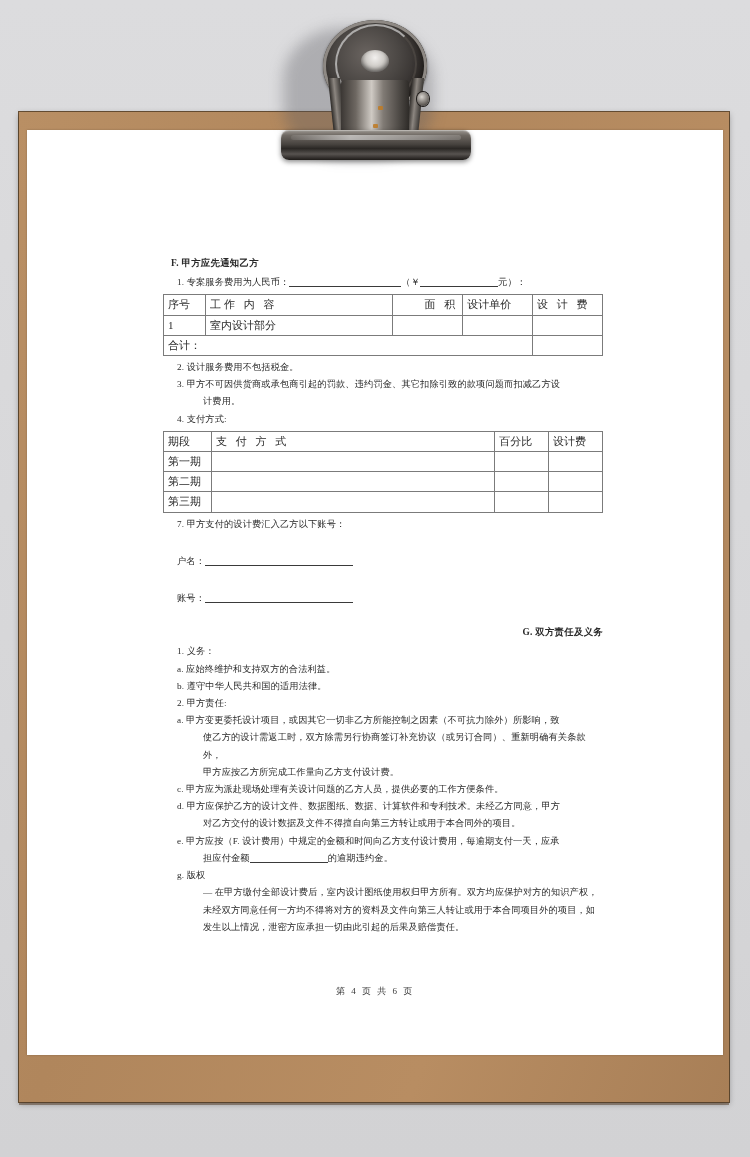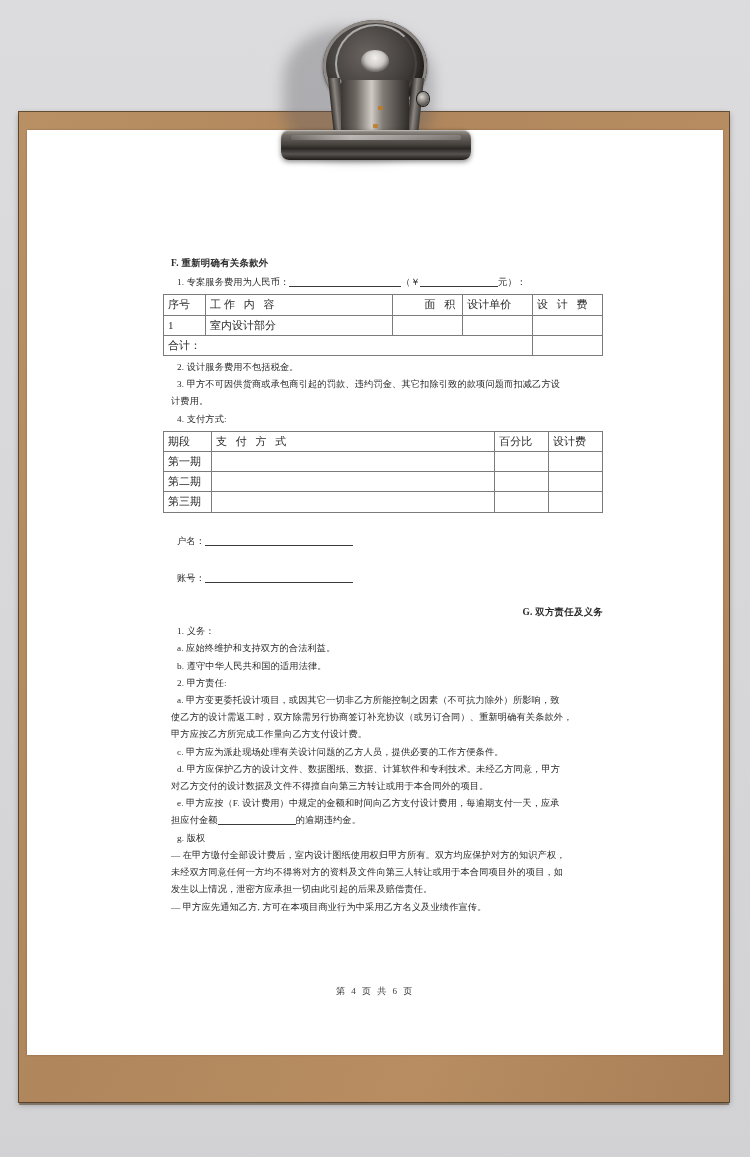--- a/index.html
+++ b/index.html
@@ -143,21 +143,21 @@
   .sec-head {
     font-weight: bold;
     font-size: 9.4px;
     letter-spacing: .3px;
     margin: 0 0 2px 8px;
   }
   .sec-head.g { margin-top: 17px; text-align: right; }
 
   .line { margin: 0; letter-spacing: .15px; }
   .ind1 { padding-left: 14px; }
-  .ind0 { padding-left: 8px; }
+  .ind0 { padding-left: 8px; margin-left: 32px; }
 
   .blank {
     display: inline-block;
     border-bottom: 1px solid #3a3a3a;
     vertical-align: -2px;
   }
   .b-long { width: 112px; }
   .b-mid  { width: 78px; }
   .b-acct { width: 148px; }
   .b-pen  { width: 78px; }
@@ -223,21 +223,21 @@
     <div class="clip-disc-hole"></div>
     <div class="clip-pivot"></div>
     <div class="clip-dot" style="left:103px; top:88px;"></div>
     <div class="clip-dot" style="left:98px; top:106px;"></div>
     <div class="clip-bar"></div>
     <div class="clip-bar-hl"></div>
   </div>
 
   <div id="doc">
 
-    <div class="sec-head">F. 重新明确有关条款外</div>
+    <div class="sec-head">F. 甲方应先通知乙方</div>
 
     <div class="line ind1">
       <span>1. 专案服务费用为人民币：</span><span class="blank b-long"></span><span>（￥</span><span class="blank b-mid"></span><span>元）：</span>
     </div>
 
     <table class="doc-tbl">
       <tbody>
           <tr>
         <td class="c-no">序号</td>
         <td class="c-work sp">工作  内  容</td>
@@ -286,20 +286,21 @@
       </tr>
       <tr>
         <td>第三期</td>
         <td></td>
         <td></td>
         <td></td>
       </tr>
     </tbody>
       </table>
 
+    <div class="line ind1">7. 甲方支付的设计费汇入乙方以下账号：</div>
 
     <div class="line acct-line">
       <span>户名：</span><span class="blank b-acct"></span>
     </div>
     <div class="line acct-line">
       <span>账号：</span><span class="blank b-acct"></span>
     </div>
 
     <div class="sec-head g">G. 双方责任及义务</div>
 
@@ -314,19 +315,18 @@
     <div class="line ind1">d. 甲方应保护乙方的设计文件、数据图纸、数据、计算软件和专利技术。未经乙方同意，甲方</div>
     <div class="line ind0">对乙方交付的设计数据及文件不得擅自向第三方转让或用于本合同外的项目。</div>
     <div class="line ind1">e. 甲方应按（F. 设计费用）中规定的金额和时间向乙方支付设计费用，每逾期支付一天，应承</div>
     <div class="line ind0">
       <span>担应付金额</span><span class="blank b-pen"></span><span>的逾期违约金。</span>
     </div>
     <div class="line ind1">g. 版权</div>
     <div class="line ind0">— 在甲方缴付全部设计费后，室内设计图纸使用权归甲方所有。双方均应保护对方的知识产权，</div>
     <div class="line ind0">未经双方同意任何一方均不得将对方的资料及文件向第三人转让或用于本合同项目外的项目，如</div>
     <div class="line ind0">发生以上情况，泄密方应承担一切由此引起的后果及赔偿责任。</div>
-    <div class="line ind0">— 甲方应先通知乙方, 方可在本项目商业行为中采用乙方名义及业绩作宣传。</div>
 
   </div>
 
   <div id="footer">第 4 页 共 6 页</div>
 
 </div>
 
 </body></html>

